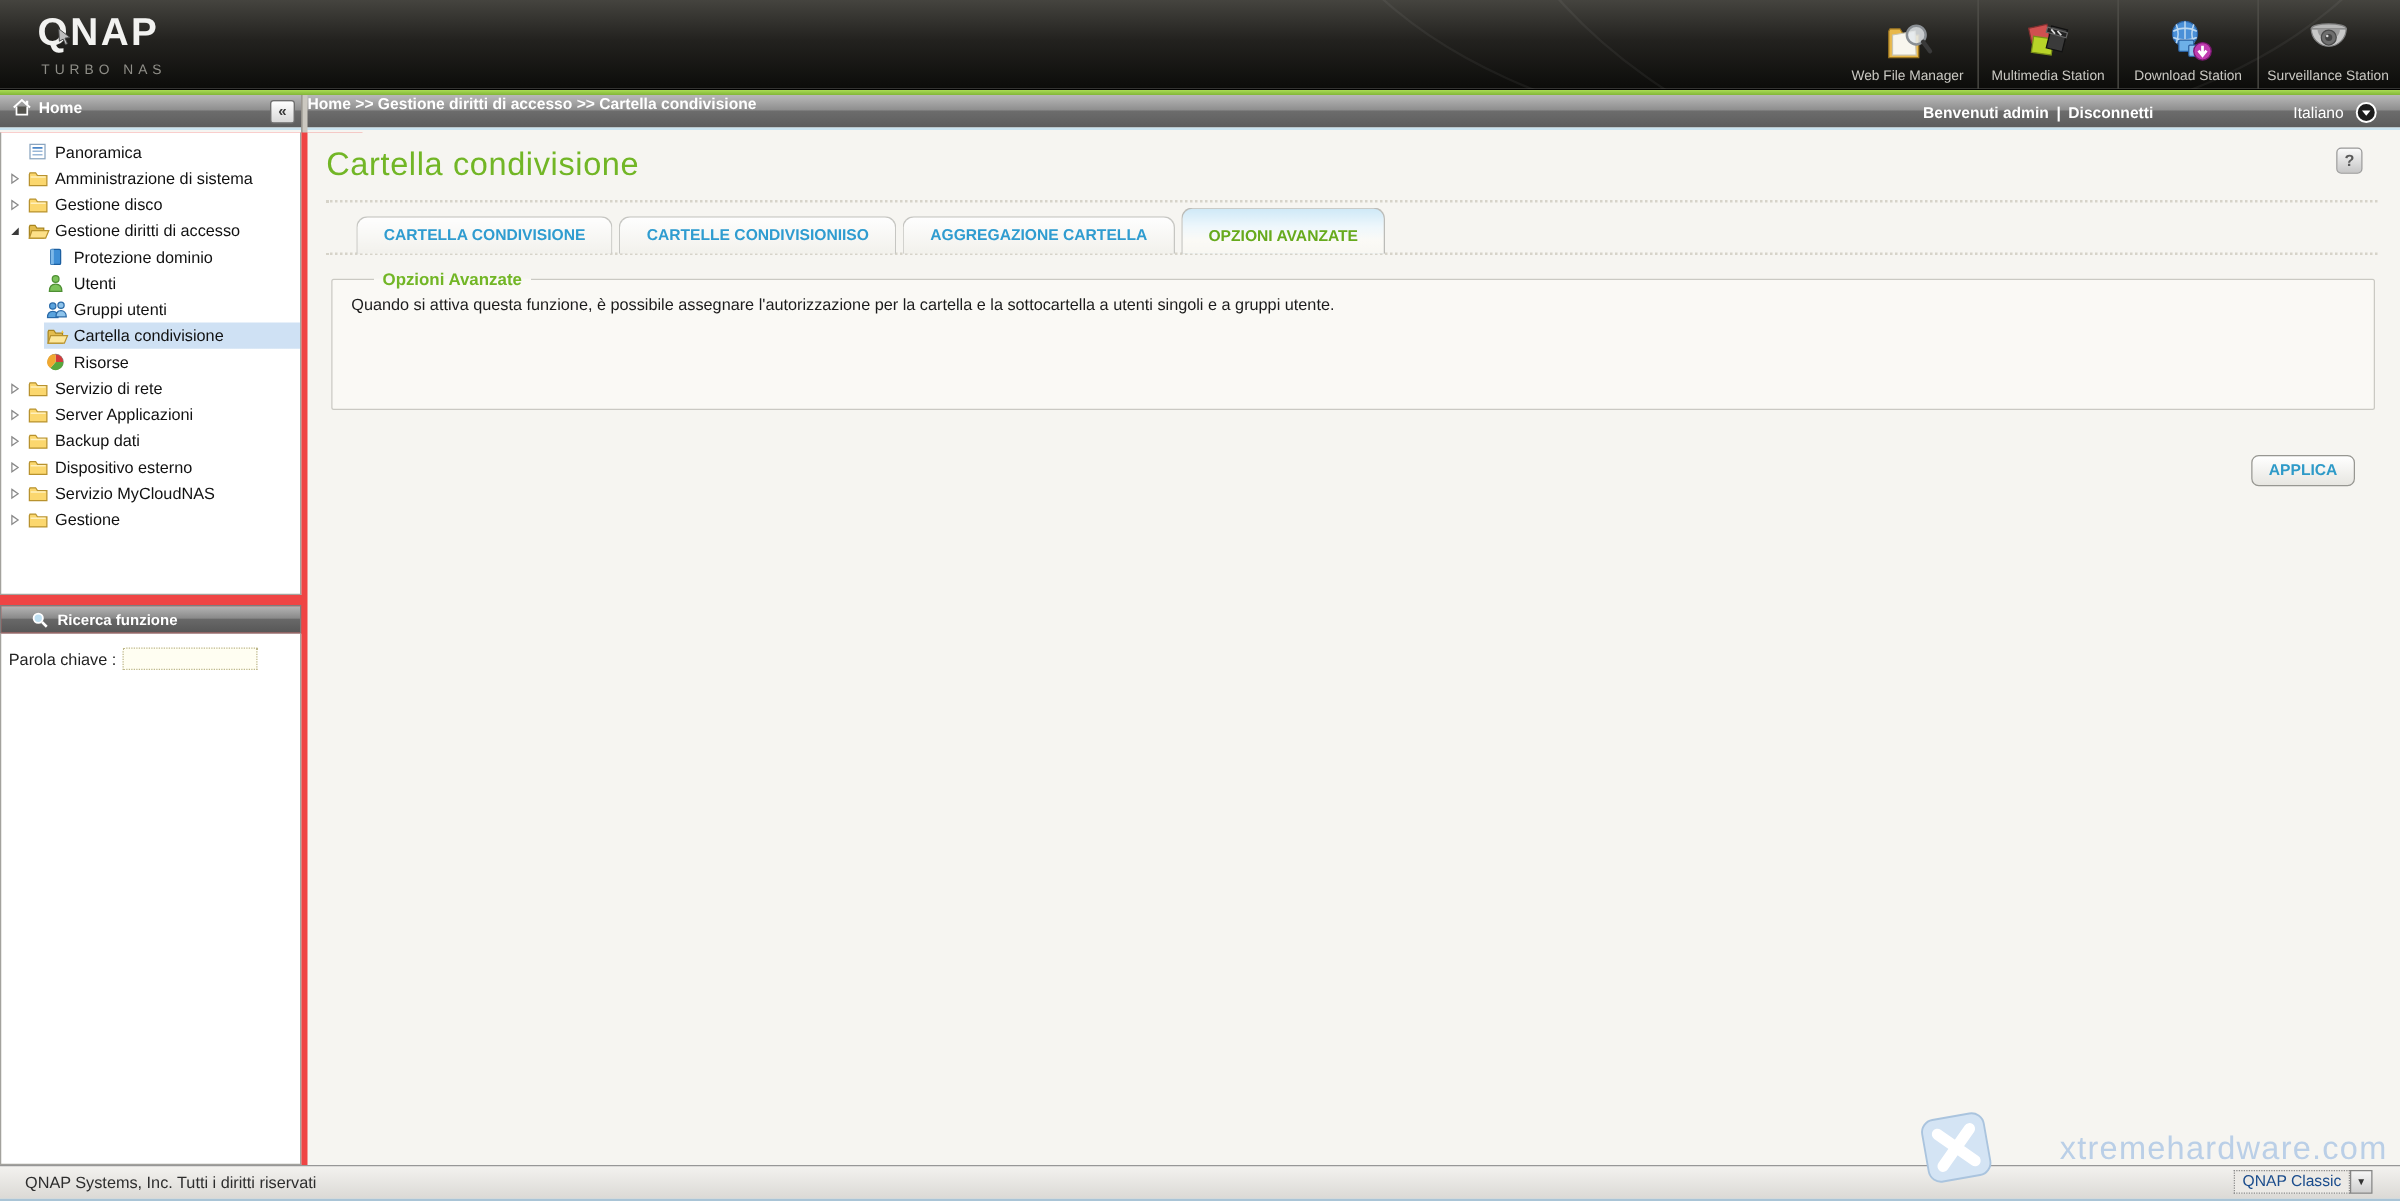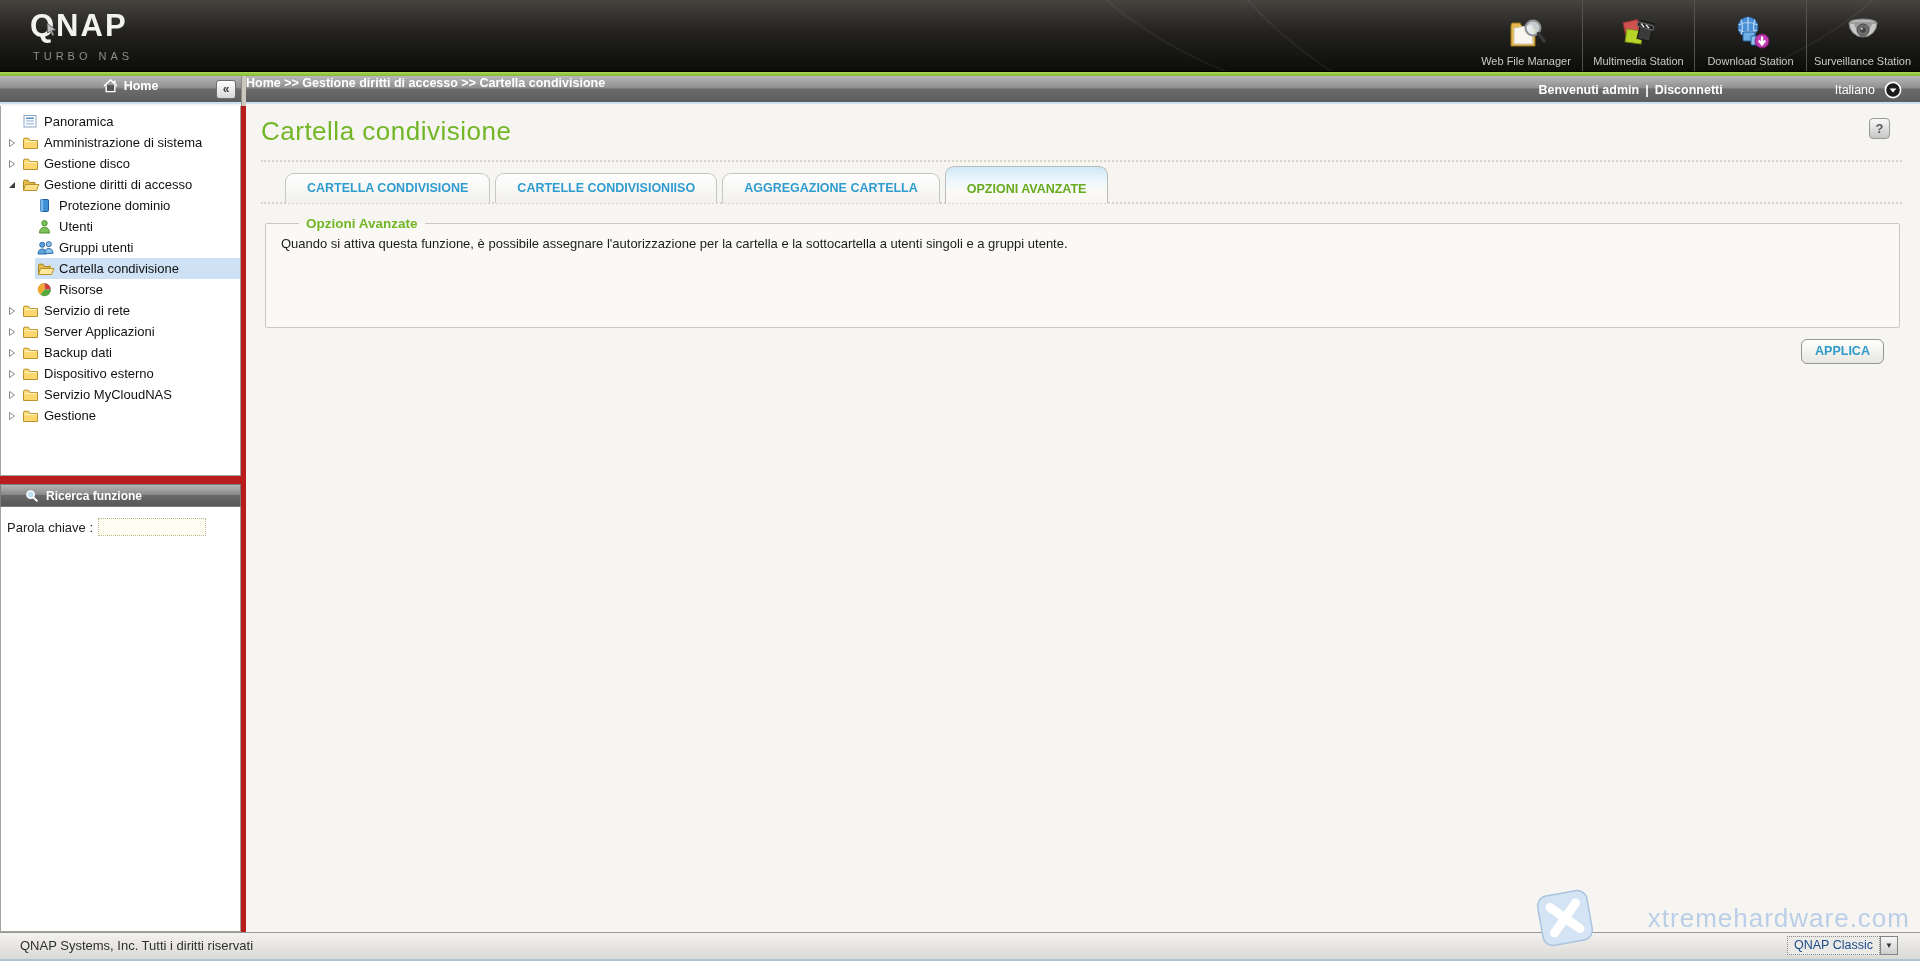--- a/index.html
+++ b/index.html
@@ -26,39 +26,39 @@
 
   
   .accent-line { position:absolute; left:0; top:72px; width:1920px; height:4px;
     background:linear-gradient(#aadb55,#82b637); }
 
   
   .top-bar { position:absolute; left:0; top:76px; width:1920px; height:28px;
     background:linear-gradient(#b9b9b9,#8f8f8f 45%,#6c6c6c 50%,#5c5c5c);
     border-bottom:2px solid #c9e3f0; color:#fff; font-size:12.5px; font-weight:bold; }
   .topbar-left { position:absolute; left:0; top:0; width:241px; height:20px;
-    display:flex; align-items:center; padding-left:20px;justify-content:center; }
+    display:flex; align-items:center; padding-left:10px; }
   .topbar-left .home-label { margin-left:6px; }
   .collapse-btn { position:absolute; right:5px; top:4px; width:20px; height:19px;
     background:linear-gradient(#ffffff,#d8d8d8); border:1px solid #6e6e6e; border-radius:3px;
     color:#3a3a3a; font-size:12px; font-weight:bold; text-align:center; line-height:17px; cursor:pointer; }
   .topbar-main { position:absolute; left:246px; top:0; right:0; height:28px;
     display:flex; padding-left:0; }
   .topbar-right { position:absolute; right:18px; top:0; height:28px; display:flex; align-items:center; }
   .welcome-block { margin-right:112px; display:flex; gap:6px;text-align:right; }
   .logout-link { cursor:pointer; }
   .lang-block { display:flex; align-items:center; gap:9px; cursor:pointer; }
   .lang-label { font-weight:normal; }
 
   
   .gutter { position:absolute; left:241px; top:76px; width:5px; height:856px;
     background:#cbc8c0; border-left:1px solid #8e8b84; }
 
   
-  .sidebar { position:absolute; left:0; top:106px; width:290px; height:826px; background:#b91c1c; }
+  .sidebar { position:absolute; left:0; top:106px; width:290px; height:826px; background:#ef4444; }
   .tree-panel { position:absolute; left:0; top:0; width:241px; height:370px;
     background:#fff; border:1px solid #a3a29d; border-top:none; overflow:hidden; padding-top:5px; }
   .tree-row { height:21px; display:flex; align-items:center; font-size:13px; color:#111; cursor:pointer; white-space:nowrap; }
   .tree-row.lvl1 { padding-left:6px; }
   .tree-row.lvl2 { padding-left:36px; }
   .tree-arrow { width:15px; display:inline-flex; align-items:center; }
   .tree-icon { width:22px; display:inline-flex; align-items:center; }
   .tree-row.selected { background:linear-gradient(to right, transparent 34px, #cfe1f4 34px); }
   .search-header { position:absolute; left:0; top:378px; width:241px; height:23px;
     background:linear-gradient(#b5b5b5,#8a8a8a 45%,#686868 50%,#575757);
@@ -89,21 +89,21 @@
     color:#67aa1d; border-color:#bcbcb8; }
   .tabs-sep { position:absolute; left:15px; right:18px; top:96px; border-bottom:2px dotted #d6d3c9; z-index:1; }
   .options-fieldset { position:absolute; left:19px; top:110px; width:1635px; height:112px;
     border:1px solid #cac9c3; border-radius:2px; background:#faf9f5; padding:2px 14px 0 13px; }
   .options-fieldset legend { margin-left:20px; padding:0 7px; color:#72b626; font-size:13.5px; font-weight:bold; }
   .panel-desc { font-size:13px; color:#1c1c1c; margin:3px 0 12px 2px; }
   .check-row { display:flex; align-items:center; margin:0 0 13px 2px; }
   .checkbox { width:14px; height:14px; border:1px solid #9aa0a6; border-radius:2px;
     background:linear-gradient(135deg,#dedede,#ffffff 60%); cursor:pointer; flex:0 0 auto; }
   .check-label { font-size:13px; color:#1c1c1c; margin-left:9px; }
-  .apply-btn { position:absolute; right:36px; top:233px; width:83px; height:25px;
+  .apply-btn { position:absolute; right:36px; top:258px; width:83px; height:25px;
     background:linear-gradient(#ffffff,#e7e6e1); border:1px solid #979792; border-radius:6px;
     color:#2e9ac8; font-size:12.5px; font-weight:bold; text-align:center; line-height:23px; cursor:pointer; }
 
   
   .watermark { position:absolute; right:10px; bottom:12px; display:flex; align-items:center; z-index:6; pointer-events:none;gap:44px; }
   .wm-text { font-size:26px; color:#b4cbe6; letter-spacing:1px; margin-left:6px; opacity:0.9; }
 
   
   .footer { position:absolute; left:0; top:932px; width:1920px; height:29px;
     background:linear-gradient(#f3f2ef,#dbd9d5); border-top:1px solid #979797;

